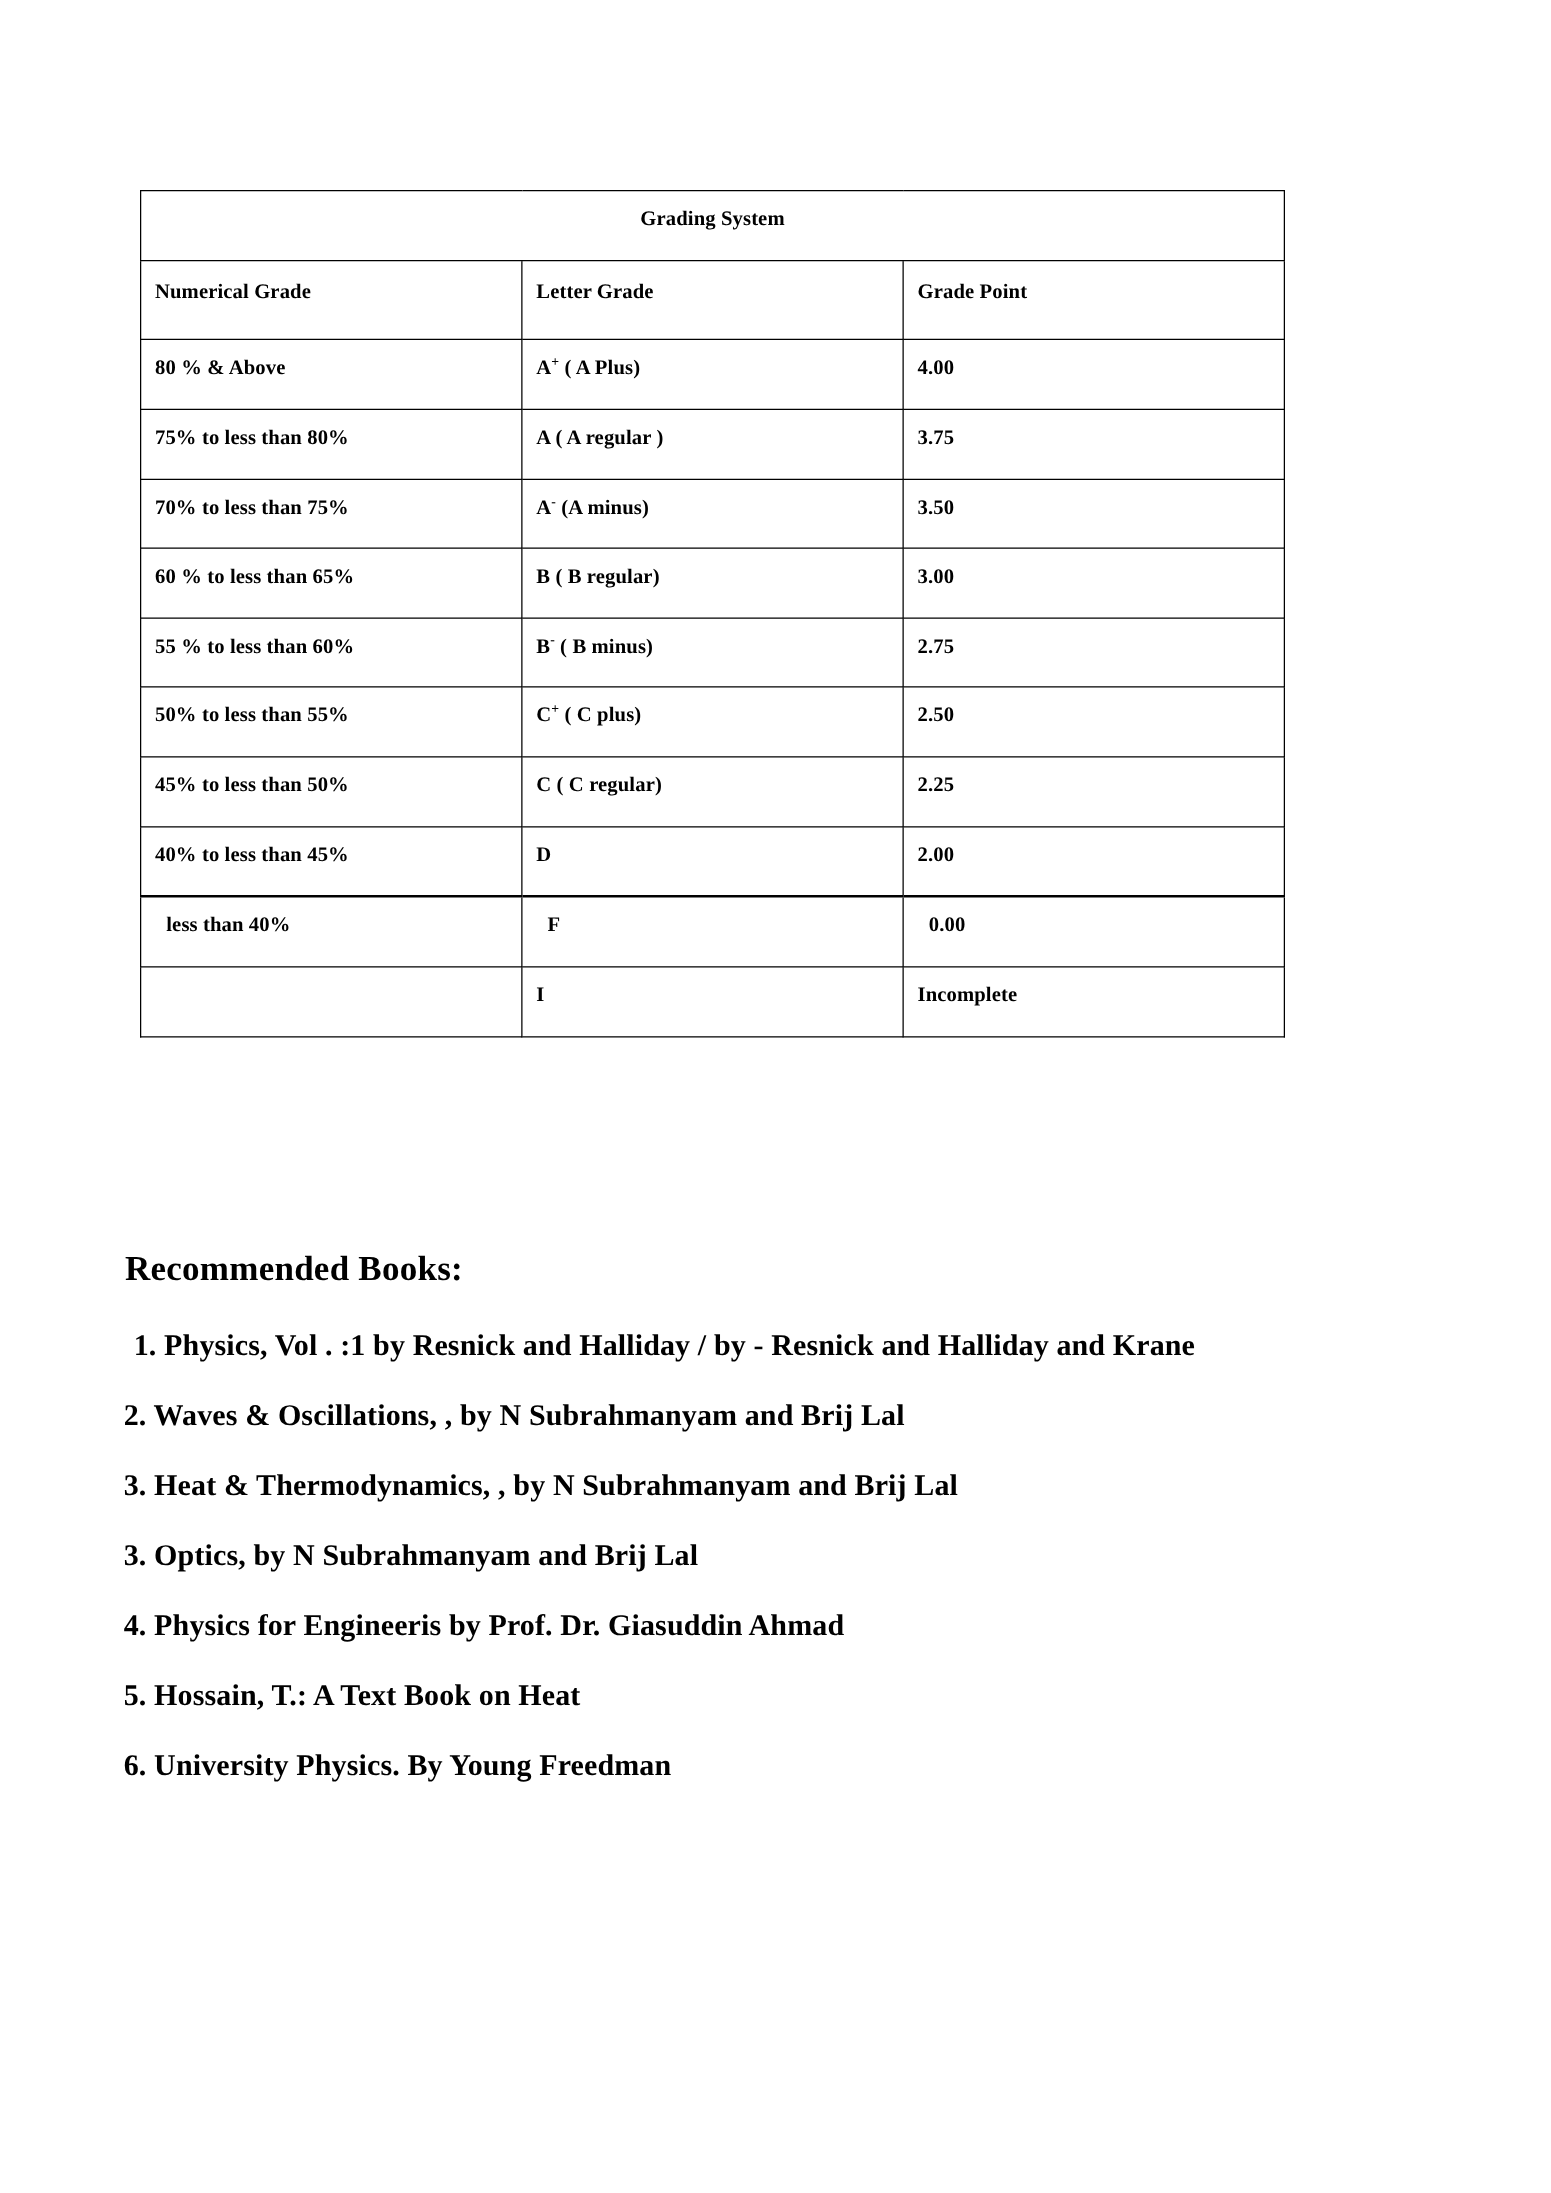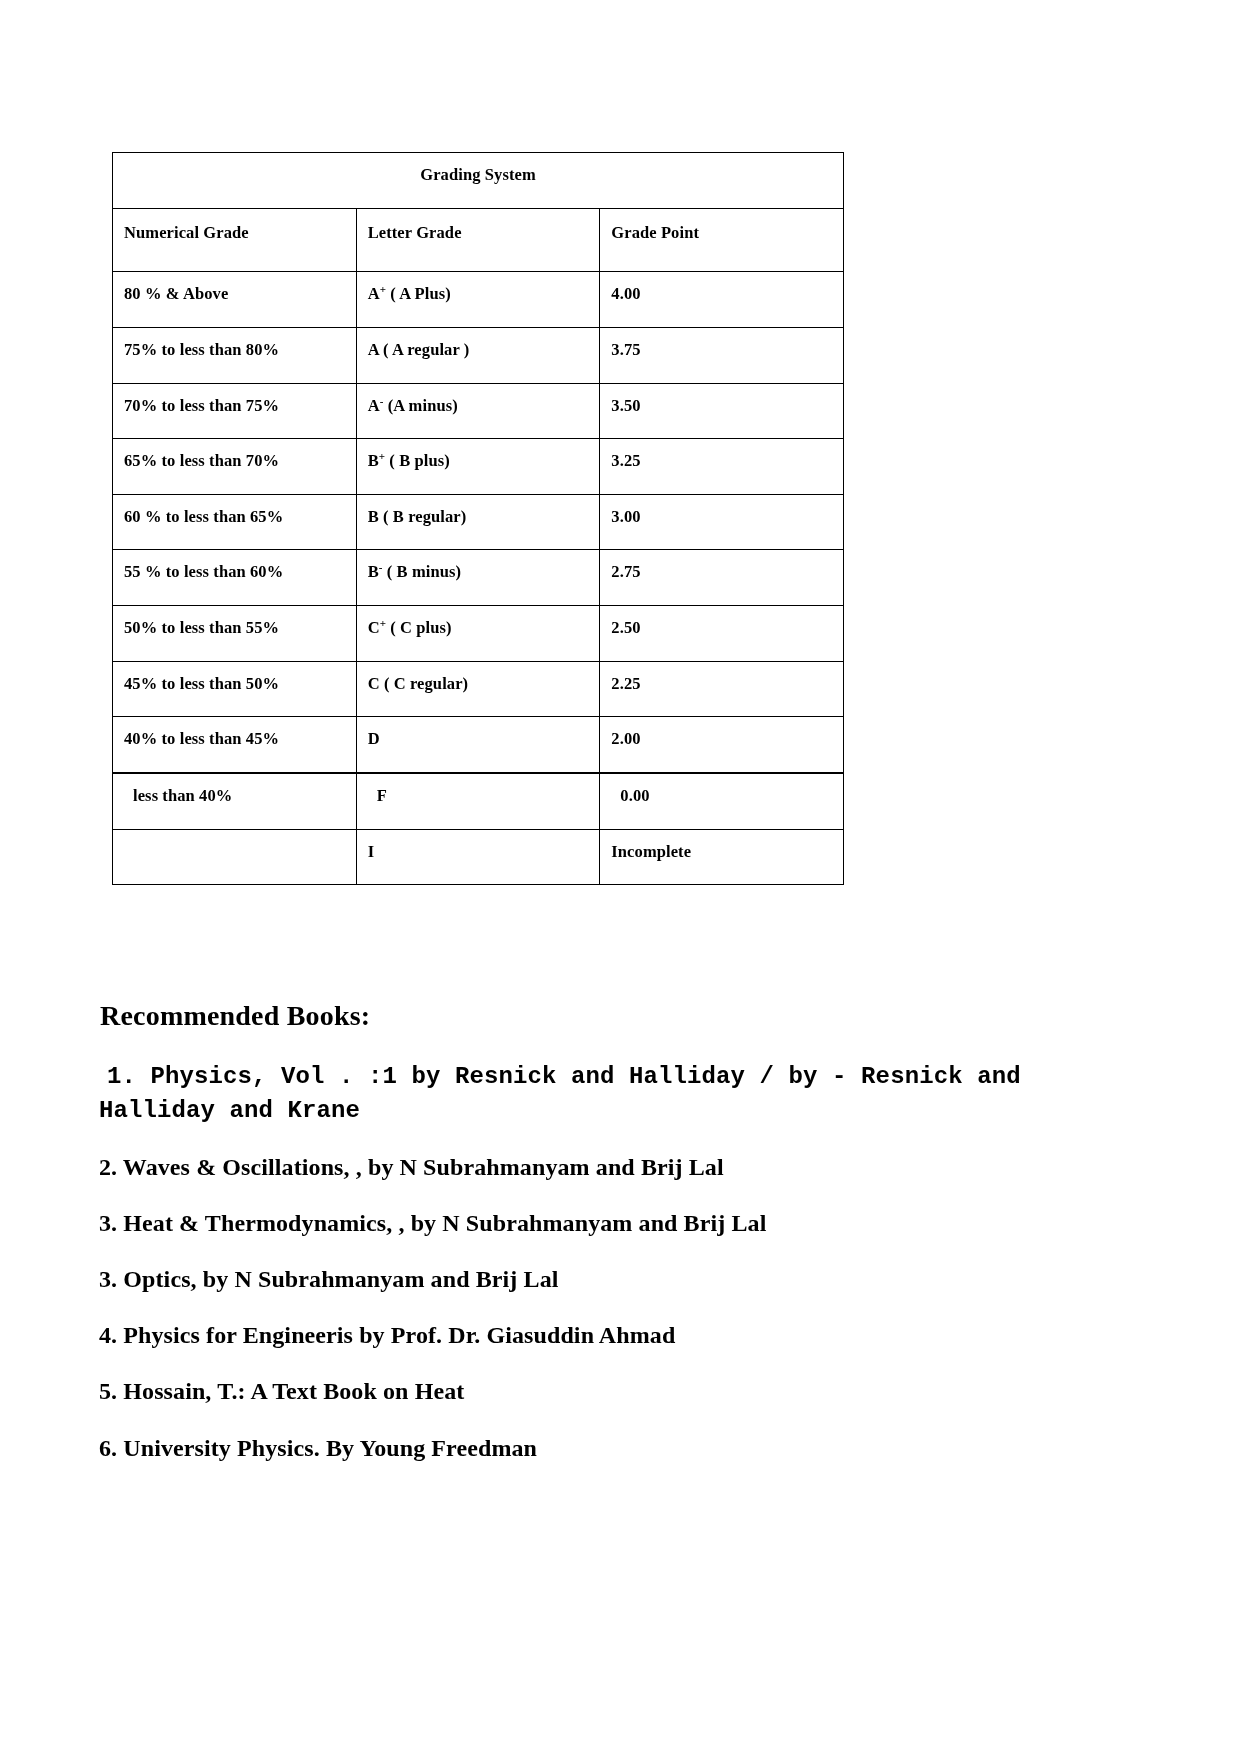--- a/index.html
+++ b/index.html
@@ -27,21 +27,21 @@
 
   
   .grading-table-wrap {
     position: absolute;
     left: 112px;
     top: 152px;
     width: 916px;
   }
   table.grading {
     border-collapse: collapse;
-    width: 732px;
+    width: 916px;
     table-layout: fixed;
   }
   table.grading td {
     border: 1px solid #000000;
     vertical-align: top;
     padding: 12px 11px 22px 11px;
     font-weight: bold;
     font-size: 16.5px;
     line-height: 1.25;
     letter-spacing: 0.1px;
@@ -86,21 +86,21 @@
     width: 960px;
   }
   .book-line {
     font-size: 24px;
     font-weight: bold;
     line-height: 1.42;
     margin-bottom: 22px;
     color: #000000;
     letter-spacing: 0.1px;
   }
-  .book-line.first { text-indent: 8px; font-family: Liberation Mono, monospace; }
+  .book-line.first { text-indent: 8px; }
 </style>
 </head>
 <body>
 
 <div class="page">
 
   <div class="grading-table-wrap">
     <table class="grading">
       <tbody>
         <tr>
@@ -120,25 +120,20 @@
           </tr>
           <tr>
             <td class="col-num">75% to less than 80%</td>
             <td class="col-let">A ( A  regular )</td>
             <td class="col-pt">3.75</td>
           </tr>
           <tr>
             <td class="col-num">70% to less than 75%</td>
             <td class="col-let"><span>A</span><span class="sup">-</span><span>  (A minus)</span></td>
             <td class="col-pt">3.50</td>
-          </tr>
-          <tr>
-            <td class="col-num">65% to less than 70%</td>
-            <td class="col-let"><span>B</span><span class="sup">+</span><span>  ( B plus)</span></td>
-            <td class="col-pt">3.25</td>
           </tr>
           <tr>
             <td class="col-num">60 % to less than 65%</td>
             <td class="col-let">B (  B  regular)</td>
             <td class="col-pt">3.00</td>
           </tr>
           <tr>
             <td class="col-num">55 % to less than 60%</td>
             <td class="col-let"><span>B</span><span class="sup">-</span><span>   ( B minus)</span></td>
             <td class="col-pt">2.75</td>

